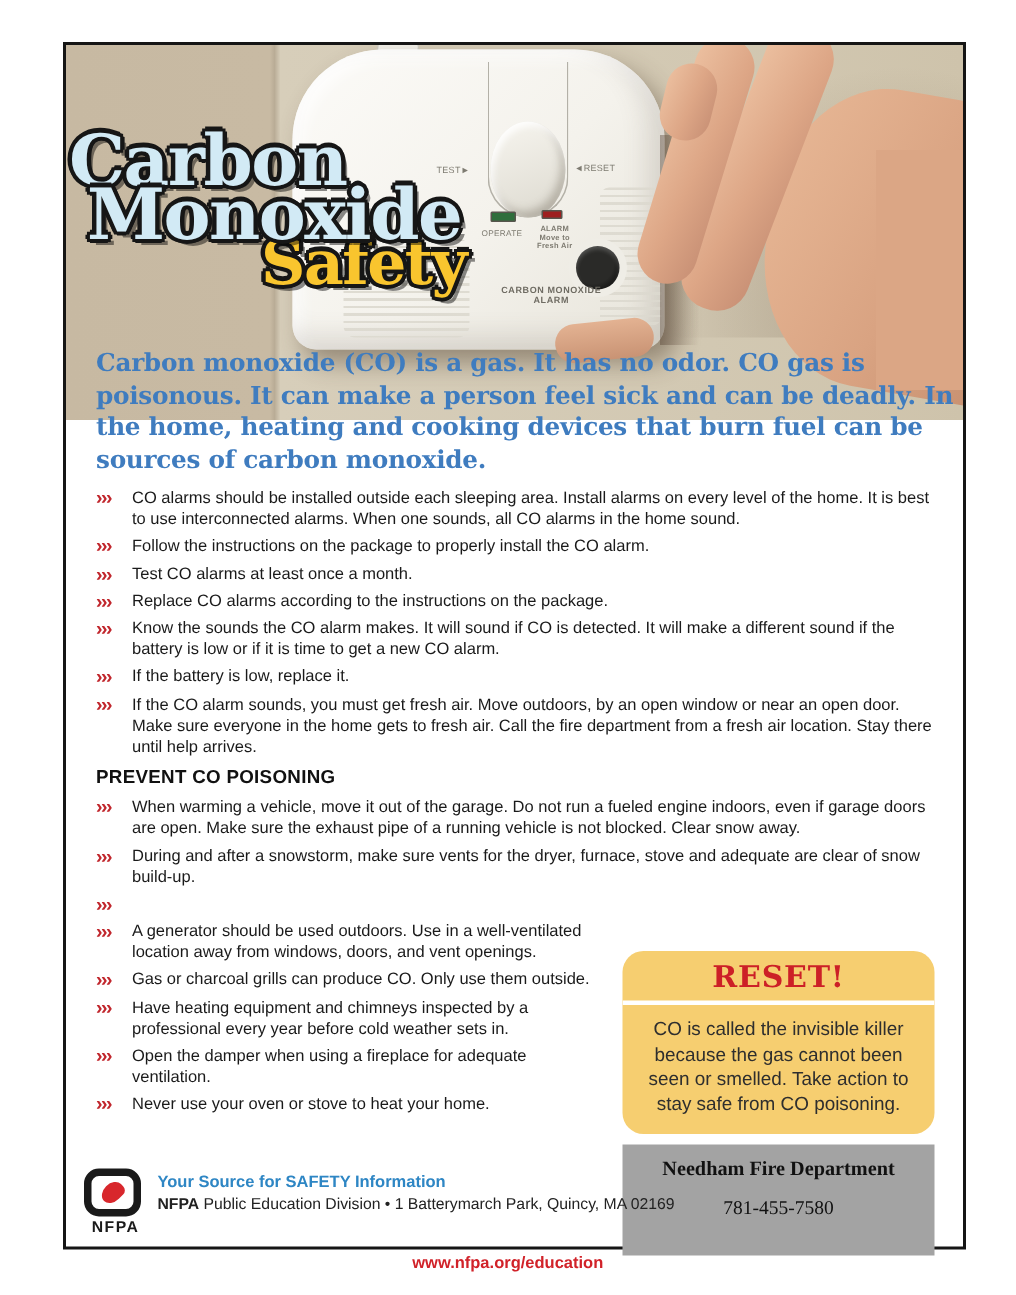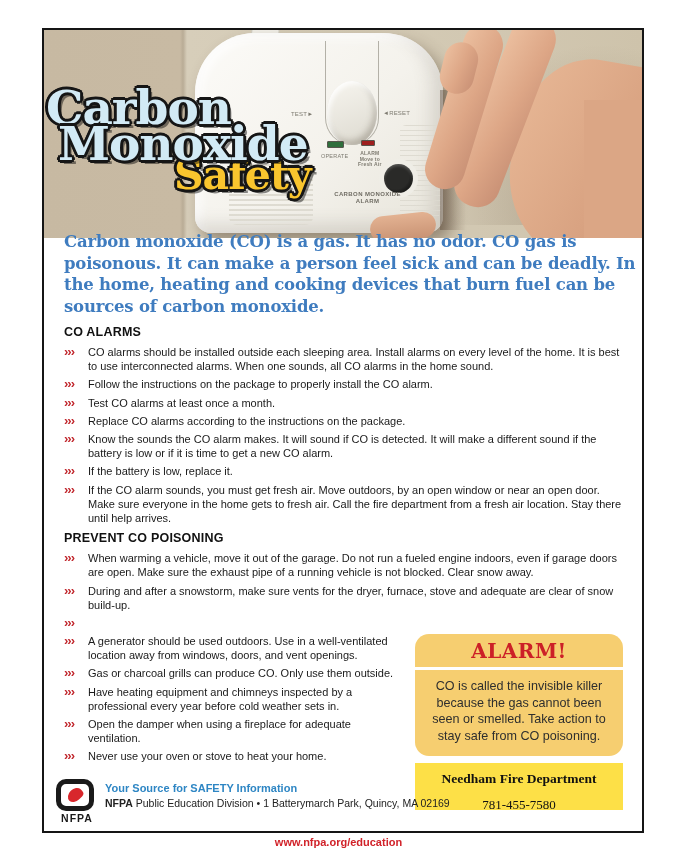--- a/index.html
+++ b/index.html
@@ -5,21 +5,21 @@
   * { margin:0; padding:0; box-sizing:border-box; }
   html,body { width:677px; height:863px; background:#ffffff; overflow:hidden;
               font-family:"Liberation Sans", sans-serif; }
   .page { position:absolute; left:0; top:0; width:677px; height:863px; background:#fff; }
 
   
   .page-border { position:absolute; left:42px; top:28px; width:602px; height:805px;
                  border:2px solid #151515; background:#fff; }
 
   
-  .photo { position:absolute; left:44px; top:30px; width:598px; height:208px; overflow:hidden;
+  .photo { position:absolute; left:44px; top:30px; width:598px; height:250px; overflow:hidden;
            background:linear-gradient(90deg,#c7b9a2 0px,#c8baa3 136px,#b9ac96 139px,#d7ceba 143px,#d2c8b2 430px,#cec3ab 100%); }
   .hand-wall-shade { position:absolute; right:0; top:0; width:210px; height:195px;
            background:radial-gradient(ellipse at 80% 90%, rgba(90,70,50,.30), rgba(90,70,50,0) 65%); }
 
   .bracket { position:absolute; left:206px; top:-4px; width:28px; height:34px; background:#f1efe8;
              border:1px solid #cfccc2; border-radius:4px; transform:rotate(7deg); }
 
   .device { position:absolute; left:151px; top:3px; width:248px; height:200px;
             background:linear-gradient(135deg,#fcfbf8 0%,#f4f2ec 55%,#e7e4da 100%);
             border-radius:60px 60px 16px 16px;
@@ -78,21 +78,21 @@
   .marker { flex:0 0 17px; color:#c1272d; font-weight:bold; font-size:13px; line-height:14px;
             letter-spacing:-1px; }
   .btext { font-size:11px; line-height:14.2px; color:#1a1a1a; }
 
   
   .rail { position:absolute; left:415px; top:634px; width:208px; }
   .fact-box { background:#f6ce70; border-radius:14px; overflow:hidden; }
   .fact-title { font-family:"DejaVu Serif", serif; font-weight:bold; font-size:20px; color:#cc2027;
                 text-align:center; padding:5px 0 4px; border-bottom:3px solid #fff; letter-spacing:.5px; }
   .fact-text { font-size:12.6px; line-height:16.5px; color:#2e2e2e; text-align:center; padding:8px 10px 12px; }
-  .contact-box { margin-top:7px; background:#fde047; height:47px; text-align:center; padding-top:8px; }
+  .contact-box { margin-top:7px; background:#a3a3a3; height:74px; text-align:center; padding-top:8px; }
   .contact-name { font-family:"Liberation Serif", serif; font-weight:bold; font-size:13.5px; color:#111; }
   .contact-phone { font-family:"Liberation Serif", serif; font-size:13px; color:#111; margin-top:10px; }
 
   
   .footer { position:absolute; left:56px; top:779px; display:flex; gap:7px; align-items:flex-start; }
   .nfpa-logo { width:42px; text-align:center; }
   .nfpa-square { width:38px; height:32px; border:5px solid #1a1a1a; border-radius:10px; background:#fff;
                  display:flex; align-items:center; justify-content:center; }
   .flame { width:12px; height:16px; background:#d8272c; border-radius:50% 4px 50% 50%;
            transform:rotate(45deg); }
@@ -147,21 +147,20 @@
 
     <div class="title-word t1">Carbon</div>
     <div class="title-word t3">Safety</div>
     <div class="title-word t2">Monoxide</div>
   </div>
 
   <div class="content">
     <p class="intro">Carbon monoxide (CO) is a gas. It has no odor. CO gas is poisonous. It can make a person feel sick and can be deadly. In the home, heating and cooking devices that burn fuel can be sources of carbon monoxide.</p>
 
     <div class="section">
-      <div class="sec-heading">CO ALARMS</div>
       <div class="list">
           <div class="bullet">
             <span class="marker">›››</span>
             <span class="btext">CO alarms should be installed outside each sleeping area. Install alarms on every level of the home. It is best to use interconnected alarms. When one sounds, all CO alarms in the home sound.</span>
           </div>
           <div class="bullet">
             <span class="marker">›››</span>
             <span class="btext">Follow the instructions on the package to properly install the CO alarm.</span>
           </div>
           <div class="bullet">
@@ -220,21 +219,21 @@
           <div class="bullet narrow">
             <span class="marker">›››</span>
             <span class="btext">Never use your oven or stove to heat your home.</span>
           </div>
         </div>
     </div>
   </div>
 
   <div class="rail">
     <div class="fact-box">
-      <div class="fact-title">ALARM!</div>
+      <div class="fact-title">RESET!</div>
       <div class="fact-text">CO is called the invisible killer because the gas cannot been seen or smelled. Take action to stay safe from CO poisoning.</div>
     </div>
     <div class="contact-box">
       <div class="contact-name">Needham Fire Department</div>
       <div class="contact-phone">781-455-7580</div>
     </div>
   </div>
 
   <div class="footer">
     <div class="nfpa-logo">

